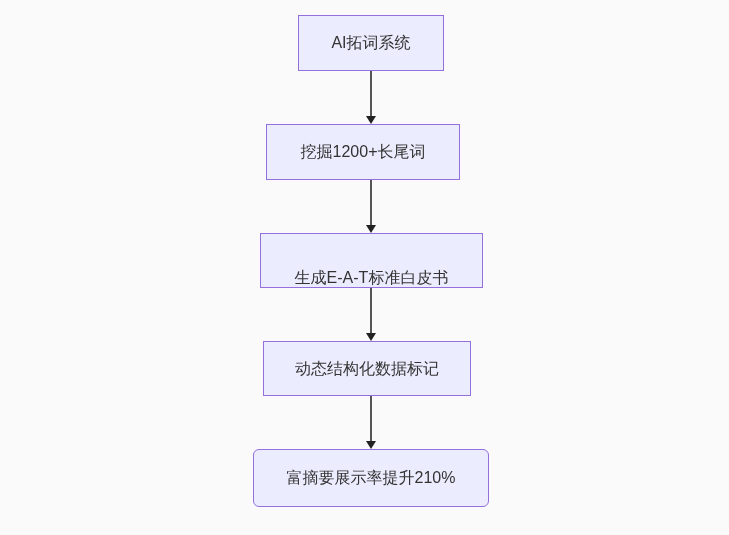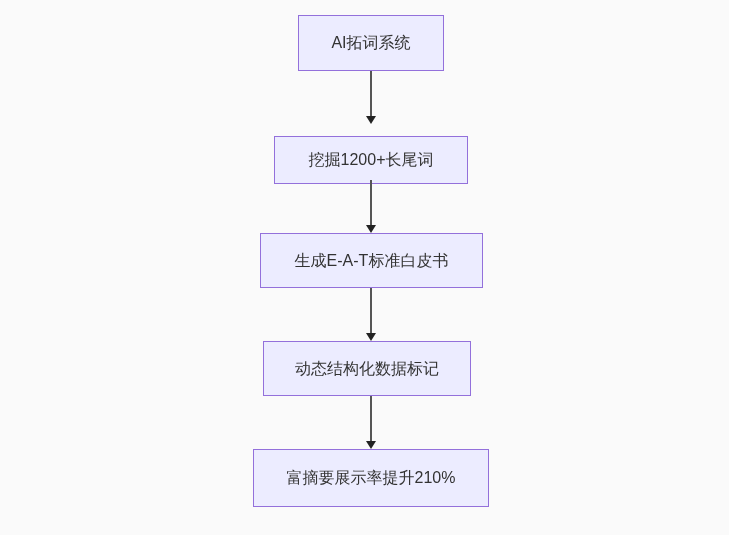--- a/index.html
+++ b/index.html
@@ -30,24 +30,24 @@
     border:1px solid var(--node-border);
     color:var(--text);
     font-size:16px;
     display:flex;
     align-items:center;
     justify-content:center;
     text-align:center;
     line-height:1.2;
   }
   .node-1{left:298px;top:15px;width:146px;height:56px;}
-  .node-2{left:274px;top:124px;width:194px;height:48px;margin-top:12px;}
-  .node-3{left:260px;top:233px;width:223px;height:55px;}
+  .node-2{left:266px;top:124px;width:194px;height:56px;}
+  .node-3{left:260px;top:233px;width:223px;height:55px;align-items:flex-end;}
   .node-4{left:263px;top:341px;width:208px;height:55px;}
-  .node-5{left:253px;top:449px;width:236px;height:58px;}
+  .node-5{left:253px;top:449px;width:236px;height:58px;border-radius:6px;}
   .arrow{
     position:absolute;
     left:366px;
     width:10px;
   }
   .arrow-1{top:71px;height:53px;}
   .arrow-2{top:180px;height:53px;}
   .arrow-3{top:288px;height:53px;}
   .arrow-4{top:396px;height:53px;}
   .arrow-line{

